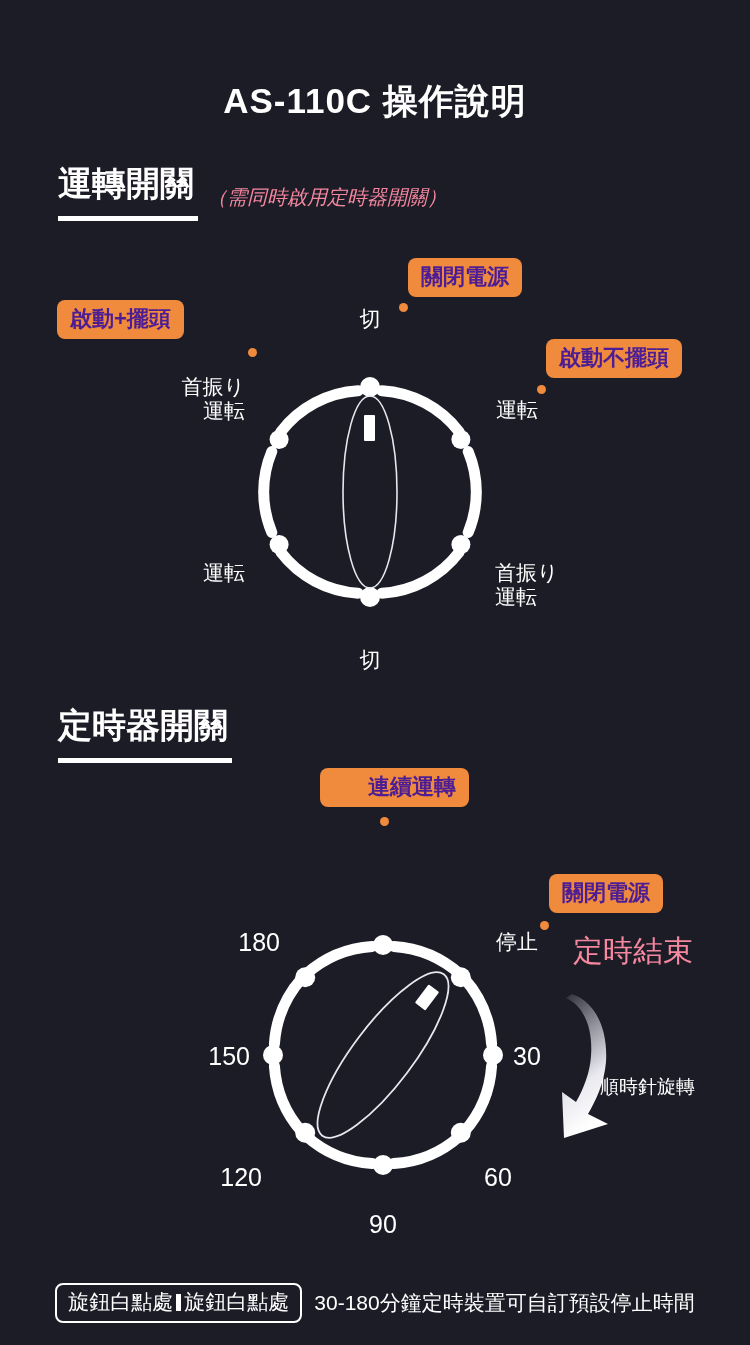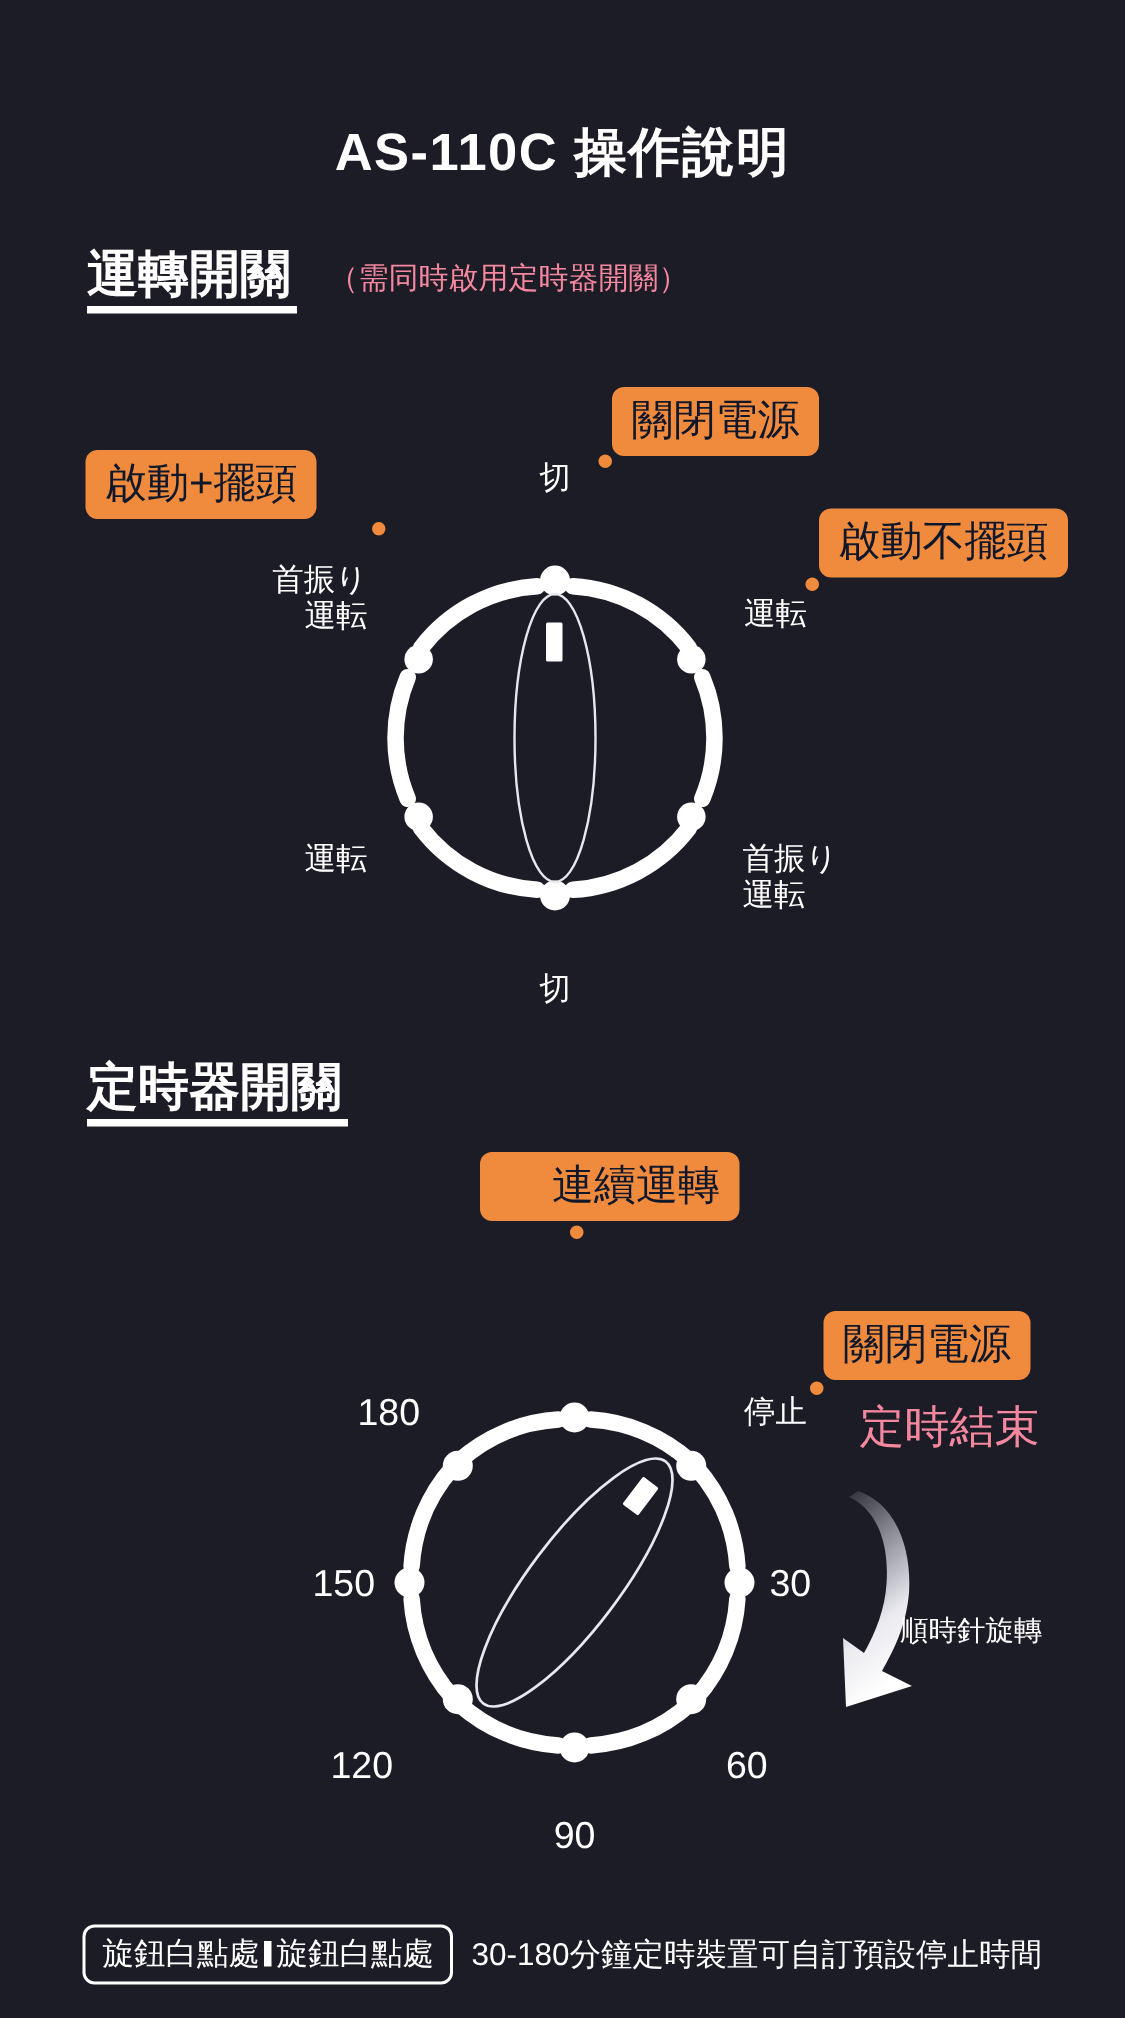--- a/index.html
+++ b/index.html
@@ -19,37 +19,38 @@
     text-align:center;
     font-size:35px;font-weight:bold;
     letter-spacing:1px;
     color:#ffffff;
   }
 
   
   .sec-head{position:absolute;display:flex;align-items:flex-end;}
   .sec-head .main{
     font-size:34px;font-weight:bold;color:#fff;line-height:1;
-    padding-bottom:4px;
+    padding-bottom:16px;
     border-bottom:5px solid #ffffff;
     padding-right:4px;
   }
   .sec-head .sub{
-    font-size:20px;color:#f5879f;margin-left:21px;padding-bottom:10px;
+    font-size:20px;color:#f5879f;margin-left:9px;padding-bottom:10px;
     white-space:nowrap;
+    font-style:italic;
   }
   #sec1{left:58px;top:166px;}
   #sec2{left:58px;top:708px;justify-content:center;}
 
   
   .badge{
     position:absolute;
     background:#f08a3d;
-    color:#0f172a;
-    font-size:28px;font-weight:normal;
+    color:#4c1d95;
+    font-size:22px;font-weight:bold;
     border-radius:8px;
     padding:6px 13px 8px 13px;
     white-space:nowrap;
     line-height:1.15;
   }
   .bdot{
     position:absolute;
     width:9px;height:9px;border-radius:50%;
     background:#f08a3d;
   }

